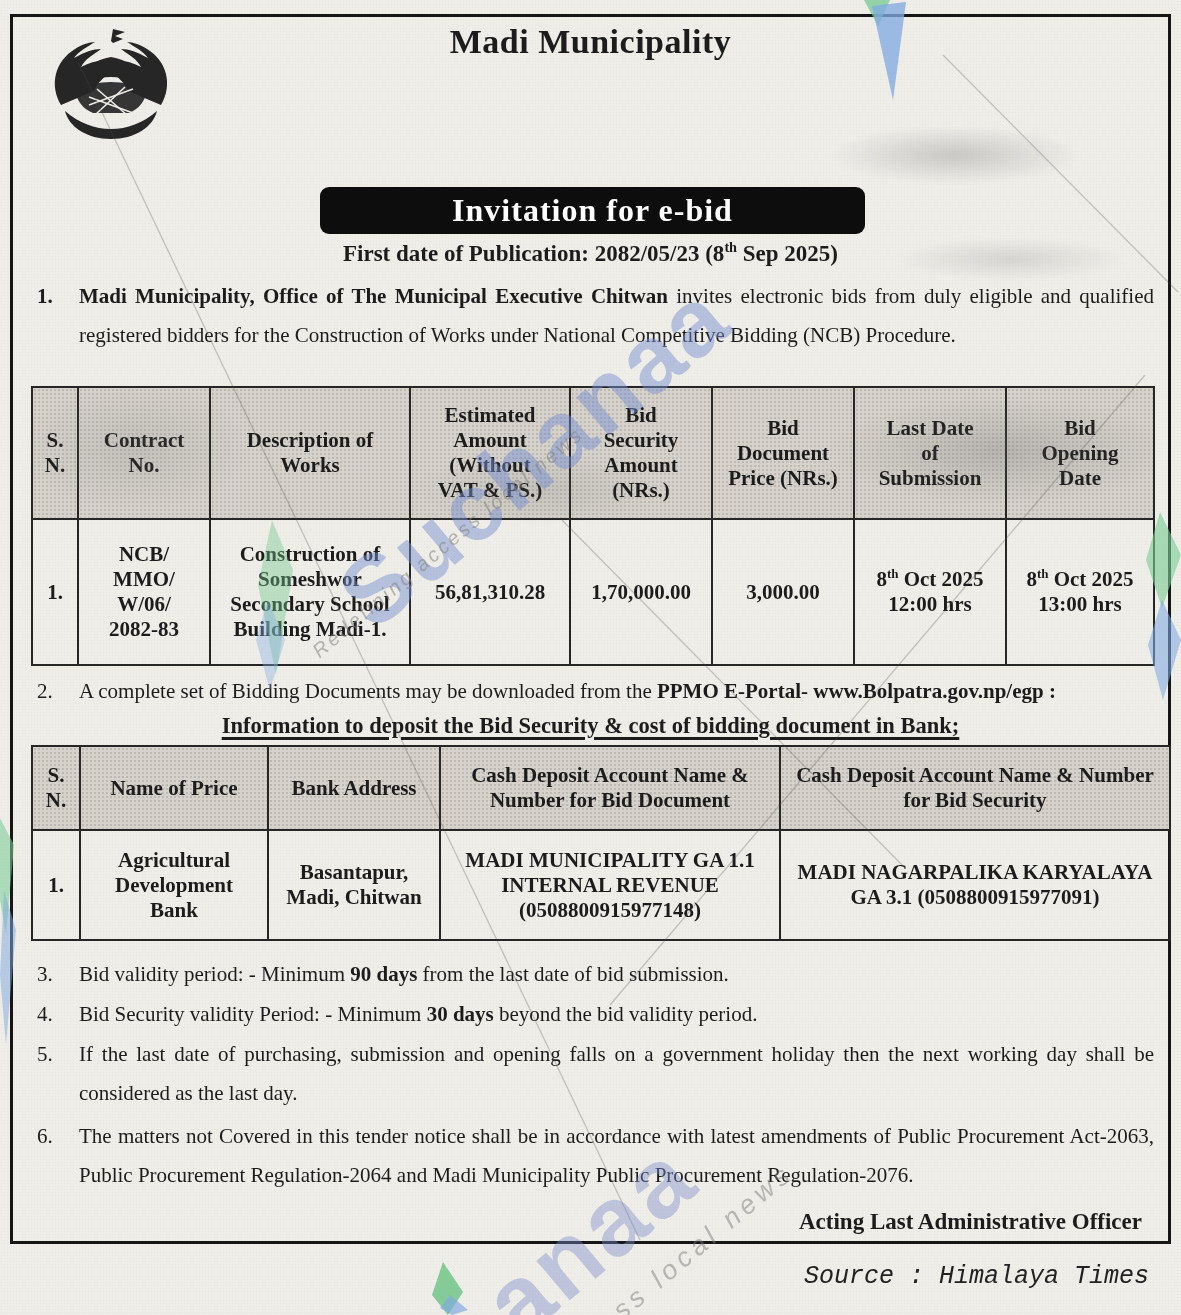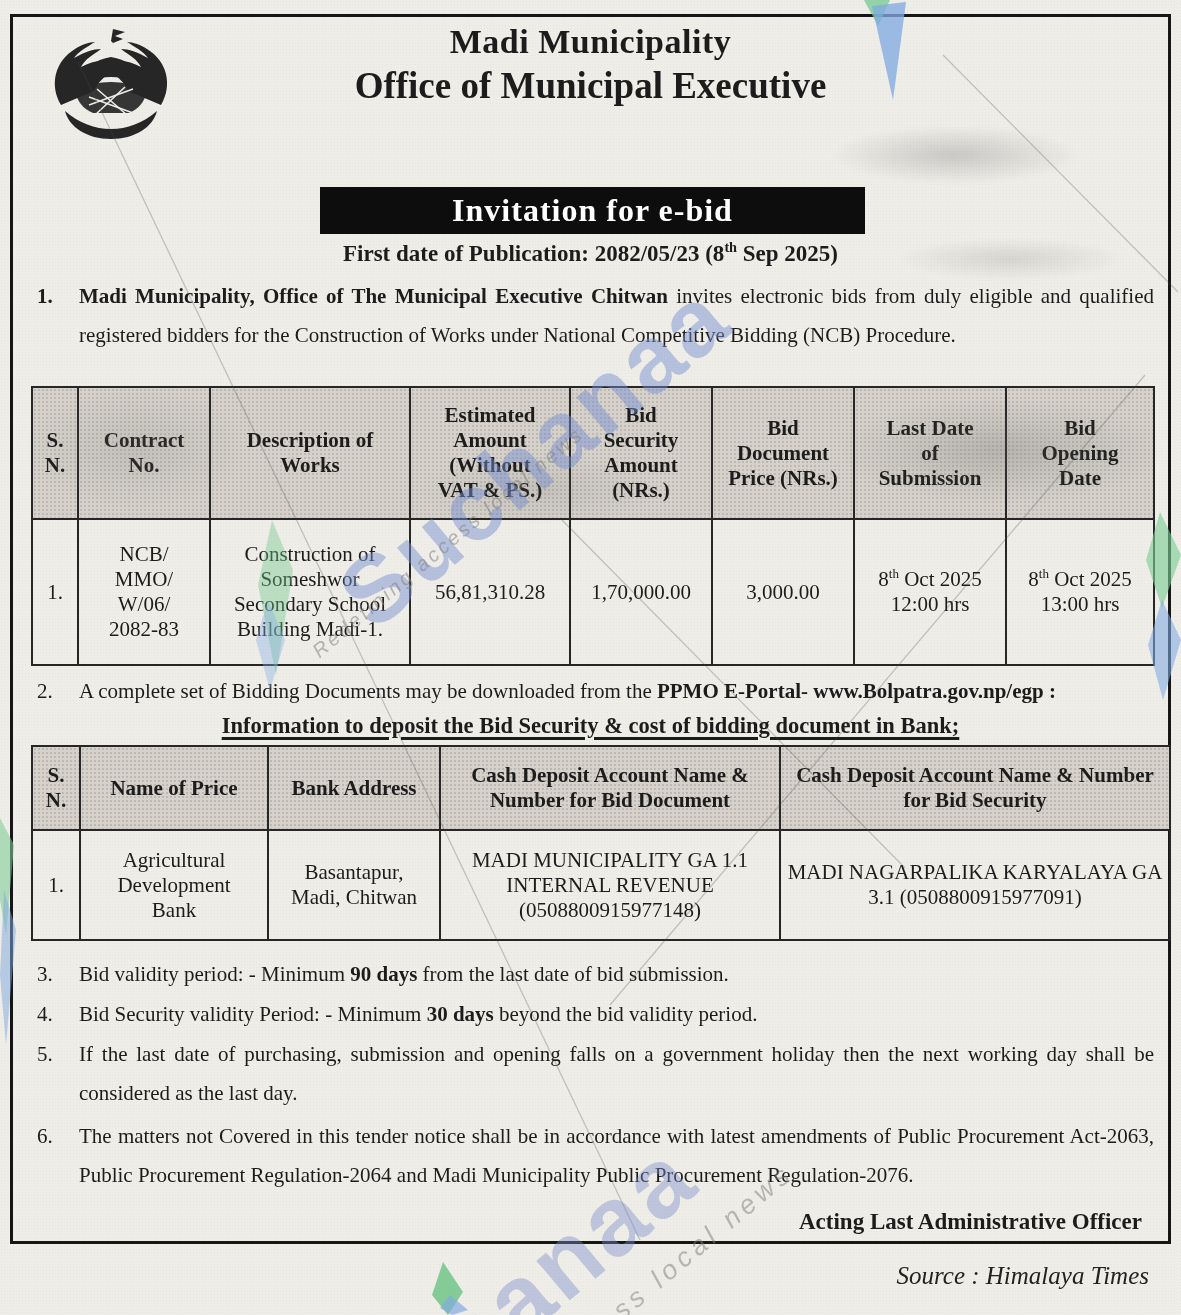--- a/index.html
+++ b/index.html
@@ -25,21 +25,21 @@
     font-size:34px;font-weight:bold;letter-spacing:.5px;}
   .subtitle{position:absolute;left:0;top:47px;width:100%;text-align:center;
     font-size:37px;font-weight:bold;}
   .addr1{position:absolute;left:0;top:100px;width:100%;text-align:center;
     font-size:23px;font-weight:bold;}
   .addr2{position:absolute;left:0;top:134px;width:100%;text-align:center;
     font-size:23px;font-weight:bold;}
   .banner{
     position:absolute;left:307px;top:170px;width:545px;height:47px;
     background:#0d0d0d;color:#fff;text-align:center;line-height:47px;
-    font-size:32px;font-weight:bold;letter-spacing:1px;
+    font-size:32px;font-weight:bold;letter-spacing:1px;border-radius:9px;
   }
   .publine{position:absolute;left:0;top:224px;width:100%;text-align:center;
     font-size:23px;font-weight:bold;}
   sup{font-size:.62em;vertical-align:super;line-height:0;margin-top:16px;}
   
   .np{position:absolute;left:20px;right:14px;font-size:21px;line-height:39px;}
   .np .no{position:absolute;left:4px;top:0;}
   .np .body{display:block;margin-left:46px;text-align:justify;}
   .np1{top:260px;}
   .np1 .no{font-weight:bold;}
@@ -47,42 +47,42 @@
   .np2 .body{text-align:left;}
   .bold{font-weight:bold;margin-top:38px;}
   .bank-heading{
     position:absolute;left:0;top:696px;width:100%;text-align:center;
     font-size:22.5px;font-weight:bold;
     text-decoration:underline;text-decoration-thickness:2.5px;text-underline-offset:4px;
   }
   
   table{border-collapse:collapse;table-layout:fixed;position:absolute;left:18px;}
   td,th{border:2.5px solid #262626;padding:2px 4px;vertical-align:middle;
-    text-align:center;font-size:21px;overflow:hidden;}
+    text-align:center;font-size:21px;overflow:hidden;font-weight:bold;}
   th{
     font-weight:bold;
     background-color:#d6d2cb;
     background-image:radial-gradient(rgba(50,50,50,.16) 1px, transparent 1.2px);
     background-size:4px 4px;
   }
   .t1{top:369px;width:1122px;}
   .t1 th{height:126px;}
   .t1 td{height:140px;}
   .t2{top:728px;width:1138px;}
   .t2 th{height:78px;}
   .t2 td{height:104px;}
   .cellspan{display:inline-block;}
   .w100{max-width:100px;} .w150{max-width:150px;} .w115{max-width:115px;}
   .w105{max-width:105px;} .w110{max-width:110px;} .w90{max-width:90px;}
   .w86{max-width:86px;} .w175{max-width:175px;}
   .np3{top:938px;} .np4{top:978px;} .np5{top:1018px;} .np6{top:1100px;}
   .signature{position:absolute;right:26px;top:1192px;font-size:23px;font-weight:bold;}
   .source{
     position:absolute;right:32px;top:1262px;
-    font-family:Liberation Serif, serif;font-style:italic;font-size:25px;color:#222;
+    font-family:Liberation Mono, monospace;font-style:italic;font-size:25px;color:#222;
   }
   
   .wm{position:absolute;pointer-events:none;white-space:nowrap;z-index:6;
     font-family:"Liberation Sans", sans-serif;font-weight:bold;}
   .wm-brand{left:318px;top:566px;font-size:95px;letter-spacing:3px;
     color:rgba(118,143,206,.48);transform:rotate(-40deg);transform-origin:left top;}
   .wm-tagline{left:308px;top:645px;font-size:20px;font-weight:normal;font-style:italic;
     letter-spacing:3px;color:rgba(130,130,130,.55);transform:rotate(-40deg);transform-origin:left top;}
   .wm-brand2{left:368px;top:1352px;font-size:98px;letter-spacing:4px;
     color:rgba(122,140,200,.42);transform:rotate(-40deg);transform-origin:left top;}
@@ -127,21 +127,20 @@
             <line x1="48" y1="70" x2="92" y2="86"></line>
               <line x1="48" y1="78" x2="92" y2="62"></line>
             <line x1="56" y1="62" x2="86" y2="88"></line>
               <line x1="84" y1="60" x2="54" y2="88"></line>
           </g>
         </g>
       </svg>
     </div>
 
     <div class="title">Madi Municipality</div>
-    <div class="subtitle">Office of Municipal Executive</div>
     <div class="banner">
       <span>Invitation for e-bid</span>
     </div>
     <div class="publine">
       <span>First date of Publication: 2082/05/23 (8</span><sup>th</sup><span> Sep 2025)</span>
     </div>
 
     <div class="np np1">
       <span class="no">1.</span>
       <span class="body">

